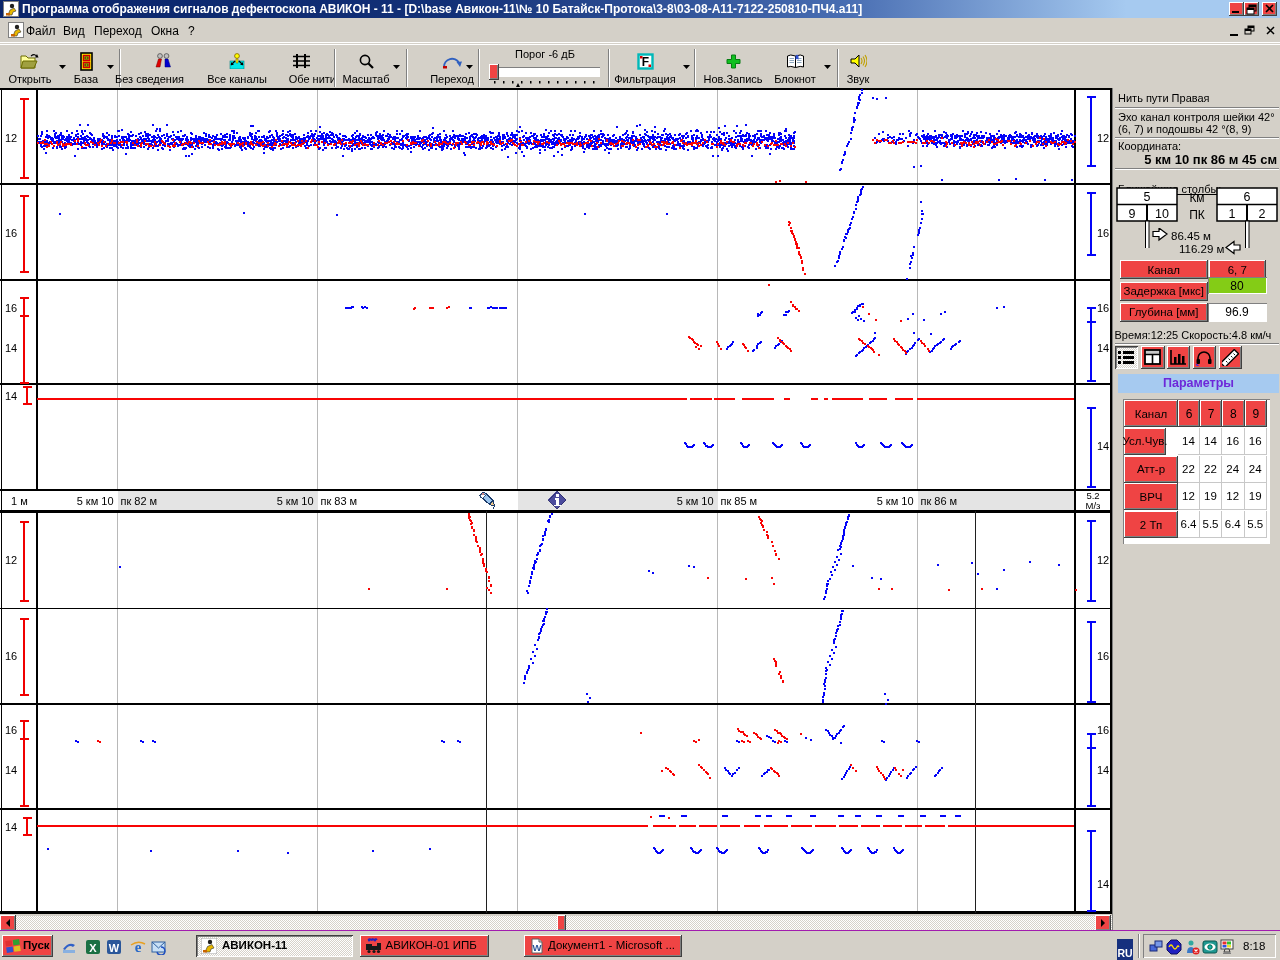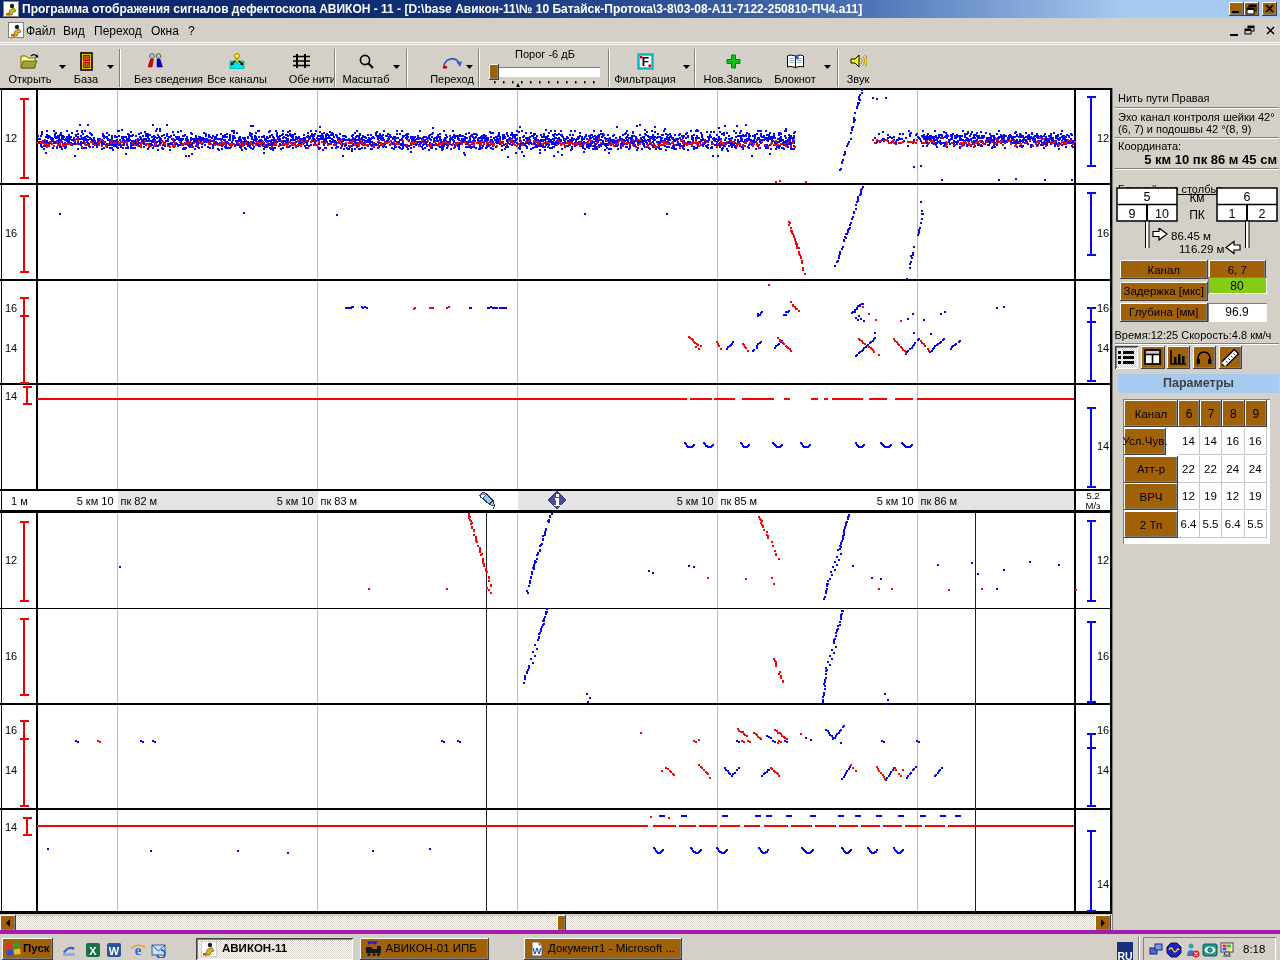--- a/index.html
+++ b/index.html
@@ -1,16 +1,16 @@
 <!DOCTYPE html>
 <html><head><meta charset="utf-8"><style>
 *{box-sizing:border-box;margin:0;padding:0}
 body{width:1280px;height:960px;overflow:hidden;font-family:"Liberation Sans",sans-serif;background:#d4d0c8;position:relative}
 .ab{position:absolute}
-.raised{background:#a16207;box-shadow:inset -1px -1px 0 #404040,inset 1px 1px 0 #fff,inset -2px -2px 0 #808080}
+.raised{background:#ef4444;box-shadow:inset -1px -1px 0 #404040,inset 1px 1px 0 #fff,inset -2px -2px 0 #808080}
 .sunk{box-shadow:inset 1px 1px 0 #808080,inset -1px -1px 0 #fff}
 .dither{background-image:repeating-conic-gradient(#ffffff 0% 25%,#d6d2ca 0% 50%);background-size:2px 2px}
 .t11{font-size:11px;line-height:12px;white-space:nowrap;color:#000}
 .t12{font-size:12px;line-height:13px;white-space:nowrap;color:#000}
 .sep{border-top:1px solid #808080;border-bottom:1px solid #fff}
 .vsep{border-left:1px solid #808080;border-right:1px solid #fff}
 svg{display:block}
 </style></head><body>
 <div class="ab" style="left:0;top:0;width:1280px;height:18px;background:linear-gradient(90deg,#0a246a 0%,#123077 35%,#486db2 66%,#a6caf0 88%,#a6caf0 100%)"></div>
 <div class="ab" style="left:3px;top:1px;width:16px;height:16px;background:#fff;border:1px solid #808080">
@@ -87,21 +87,21 @@
           <rect x="7" y="5" width="3" height="2" fill="#ffff00" stroke="#000" stroke-width=".8"></rect>
           <rect x="7" y="12" width="3" height="2" fill="#ffff00" stroke="#000" stroke-width=".8"></rect>
         </svg>
       </div>
       <div class="t11" style="margin-top:2px">База</div>
     </div>
     <svg class="ab" style="left:107px;top:20px" width="8" height="6">
       <path d="M0 0h7l-3.5 4z" fill="#000"></path>
     </svg>
     <div class="ab vsep" style="left:119px;top:4px;height:38px"></div>
-    <div class="ab" style="left:107px;top:6px;width:96px;height:36px;text-align:right">
+    <div class="ab" style="left:115px;top:6px;width:96px;height:36px;text-align:left">
       <div style="height:20px;display:flex;align-items:center;justify-content:center">
         <svg width="18" height="16">
           <circle cx="6" cy="3" r="2.4" fill="#c0c0c0" stroke="#404040" stroke-width=".7"></circle>
           <path d="M2 14 L4.5 6 L7.5 6 L6 14z" fill="#e00000" stroke="#700" stroke-width=".5"></path>
           <circle cx="12.5" cy="3" r="2.4" fill="#c0c0c0" stroke="#404040" stroke-width=".7"></circle>
           <path d="M11 14 L11 6 L14 6 L16.5 14z" fill="#0000d0" stroke="#007" stroke-width=".5"></path>
         </svg>
       </div>
       <div class="t11" style="margin-top:2px">Без сведения</div>
     </div>
@@ -423,21 +423,21 @@
         <rect x="13" y="10" width="3.5" height="5" rx="1" fill="#000"></rect>
         <path d="M1 15.5 l2.5 1" stroke="#2020ff" stroke-width="1.2"></path>
       </svg>
     </div>
     <div class="ab raised" style="left:105.5px;top:257.5px;width:23.5px;height:23px;display:flex;align-items:center;justify-content:center">
       <svg width="17" height="17">
         <rect x="-2.2" y="5.5" width="19" height="6" fill="#fff" stroke="#000" stroke-width="1.3" transform="rotate(-45 8.5 8.5)"></rect>
         <path d="M4 11 l1.5 1.5 M6.5 8.5 l1.5 1.5 M9 6 l1.5 1.5 M11.5 3.5 l1.5 1.5" stroke="#000" stroke-width=".9" transform="translate(0,1)"></path>
       </svg>
     </div>
-    <div class="ab" style="left:5px;top:286px;width:161px;height:18.5px;background:#a6caf0;display:flex;align-items:center;justify-content:center;font-weight:bold;font-size:12.5px;color:#404040">Параметры</div>
+    <div class="ab" style="left:5px;top:286px;width:161px;height:18.5px;background:#a6caf0;display:flex;align-items:center;justify-content:center;font-weight:bold;font-size:12.5px;color:#6d28d9">Параметры</div>
     <div class="ab" style="left:9.5px;top:310.5px;width:147px;height:145px;background:#fff;box-shadow:inset 1px 1px 0 #808080,inset -1px -1px 0 #fff">
       <div class="ab raised" style="left:1.5px;top:1.5px;width:54px;height:27px;display:flex;align-items:center;justify-content:center;font-size:11.5px">Канал</div>
       <div class="ab raised" style="left:55.5px;top:1.5px;width:22px;height:27px;display:flex;align-items:center;justify-content:center;font-size:12px">6</div>
       <div class="ab raised" style="left:77.5px;top:1.5px;width:22px;height:27px;display:flex;align-items:center;justify-content:center;font-size:12px">7</div>
       <div class="ab raised" style="left:99.5px;top:1.5px;width:22.5px;height:27px;display:flex;align-items:center;justify-content:center;font-size:12px">8</div>
       <div class="ab raised" style="left:122.0px;top:1.5px;width:22.5px;height:27px;display:flex;align-items:center;justify-content:center;font-size:12px">9</div>
       <div class="ab raised" style="left:1.5px;top:29.3px;width:42px;height:27px;display:flex;align-items:center;justify-content:center;font-size:11.5px">Усл.Чув.</div>
       <div class="ab" style="left:55.5px;top:29.3px;width:22px;height:27px;display:flex;align-items:center;justify-content:center;font-size:11.5px;border-right:1px solid #c8c8c8;border-bottom:1px solid #c8c8c8">14</div>
       <div class="ab" style="left:77.5px;top:29.3px;width:22px;height:27px;display:flex;align-items:center;justify-content:center;font-size:11.5px;border-right:1px solid #c8c8c8;border-bottom:1px solid #c8c8c8">14</div>
       <div class="ab" style="left:99.5px;top:29.3px;width:22.5px;height:27px;display:flex;align-items:center;justify-content:center;font-size:11.5px;border-right:1px solid #c8c8c8;border-bottom:1px solid #c8c8c8">16</div>
@@ -452,21 +452,21 @@
       <div class="ab" style="left:77.5px;top:84.9px;width:22px;height:27px;display:flex;align-items:center;justify-content:center;font-size:11.5px;border-right:1px solid #c8c8c8;border-bottom:1px solid #c8c8c8">19</div>
       <div class="ab" style="left:99.5px;top:84.9px;width:22.5px;height:27px;display:flex;align-items:center;justify-content:center;font-size:11.5px;border-right:1px solid #c8c8c8;border-bottom:1px solid #c8c8c8">12</div>
       <div class="ab" style="left:122.0px;top:84.9px;width:22.5px;height:27px;display:flex;align-items:center;justify-content:center;font-size:11.5px;border-right:1px solid #c8c8c8;border-bottom:1px solid #c8c8c8">19</div>
       <div class="ab raised" style="left:1.5px;top:112.7px;width:54px;height:27px;display:flex;align-items:center;justify-content:center;font-size:11.5px">2 Тп</div>
       <div class="ab" style="left:55.5px;top:112.7px;width:22px;height:27px;display:flex;align-items:center;justify-content:center;font-size:11.5px;border-right:1px solid #c8c8c8;border-bottom:1px solid #c8c8c8">6.4</div>
       <div class="ab" style="left:77.5px;top:112.7px;width:22px;height:27px;display:flex;align-items:center;justify-content:center;font-size:11.5px;border-right:1px solid #c8c8c8;border-bottom:1px solid #c8c8c8">5.5</div>
       <div class="ab" style="left:99.5px;top:112.7px;width:22.5px;height:27px;display:flex;align-items:center;justify-content:center;font-size:11.5px;border-right:1px solid #c8c8c8;border-bottom:1px solid #c8c8c8">6.4</div>
       <div class="ab" style="left:122.0px;top:112.7px;width:22.5px;height:27px;display:flex;align-items:center;justify-content:center;font-size:11.5px;border-right:1px solid #c8c8c8;border-bottom:1px solid #c8c8c8">5.5</div>
     </div>
   </div>
-<div class="ab" style="left:0;top:930px;width:1280px;height:30px;background:#d4d0c8;border-top:4px solid #a21caf">
+<div class="ab" style="left:0;top:930px;width:1280px;height:30px;background:#d4d0c8;border-top:1px solid #a21caf">
     <div class="ab raised" style="left:2px;top:4px;width:51px;height:22px">
 <svg class="ab" style="left:3px;top:3px" width="16" height="16">
         <g transform="rotate(-8 8 8)">
           <rect x="1" y="2" width="6.5" height="5.5" fill="#e03030"></rect>
           <rect x="8.5" y="2" width="6.5" height="5.5" fill="#30a030"></rect>
           <rect x="1" y="8.5" width="6.5" height="5.5" fill="#3050d0"></rect>
           <rect x="8.5" y="8.5" width="6.5" height="5.5" fill="#e0c020"></rect>
         </g>
       </svg>
 <span class="ab" style="left:21px;top:4px;font-weight:bold;font-size:11.5px">Пуск</span>

